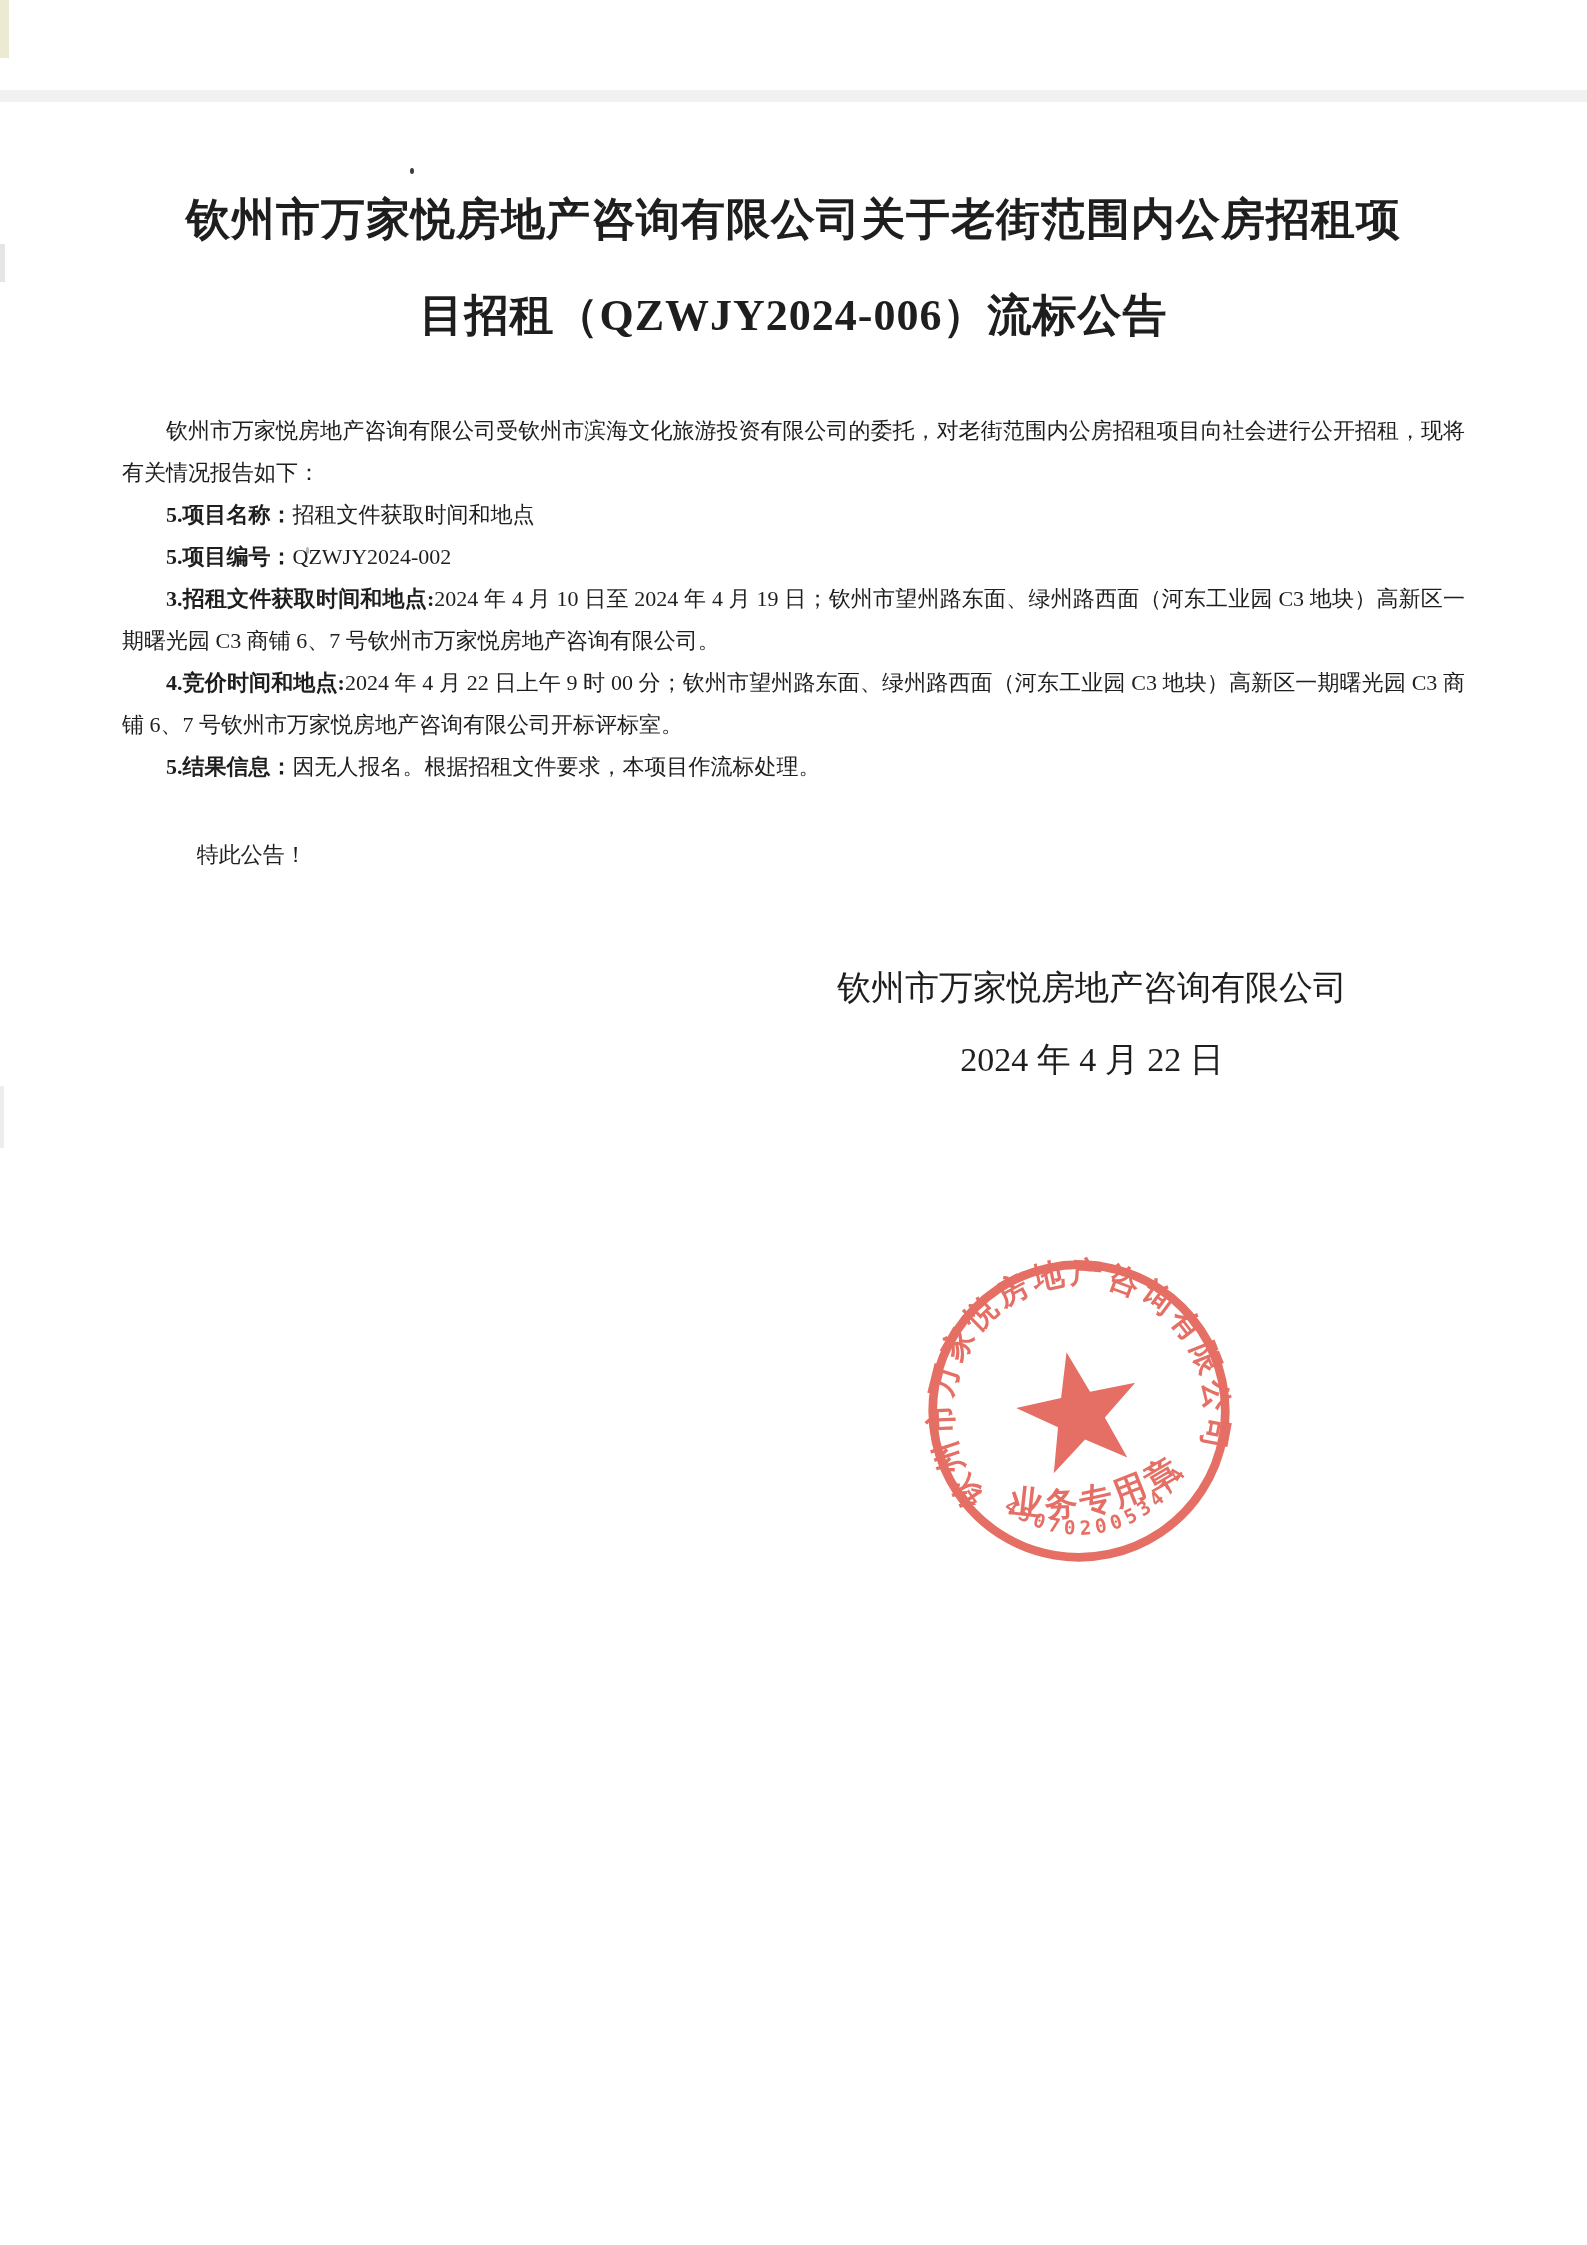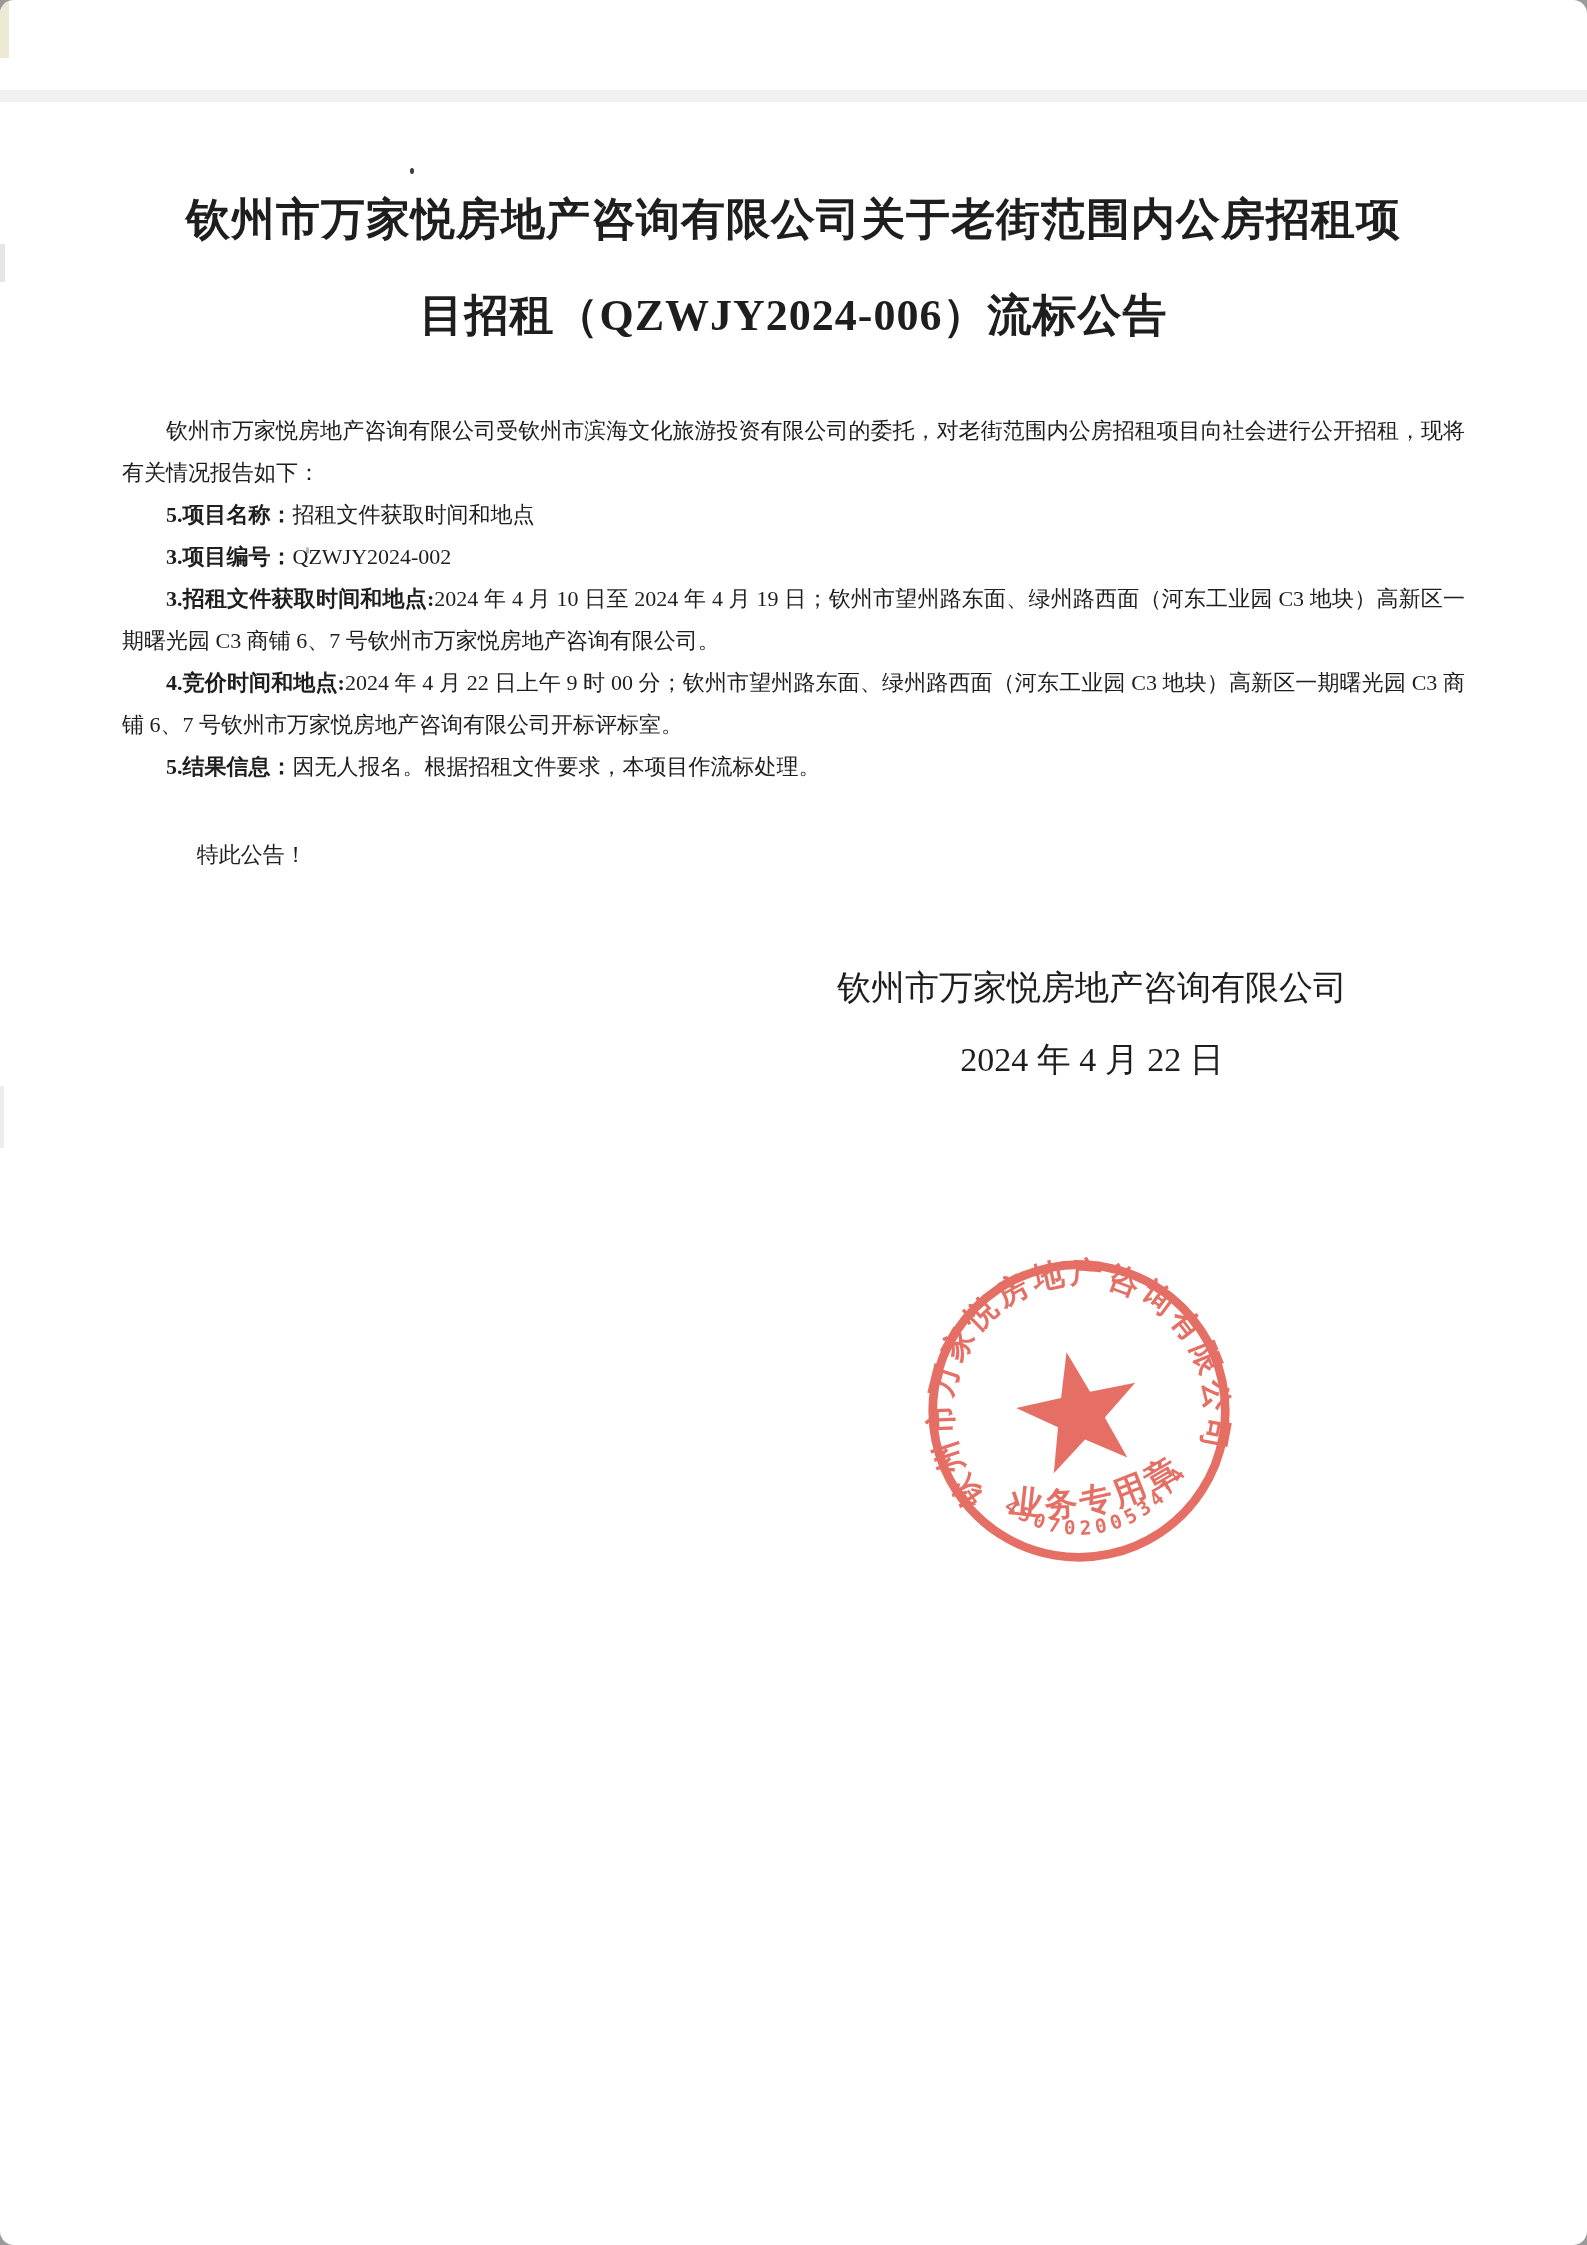--- a/index.html
+++ b/index.html
@@ -4,21 +4,20 @@
 <style>
   html,body { margin:0; padding:0; background:#9a9a9a; }
   .page {
     position:relative;
     width:1587px; height:2245px;
     margin:0 auto;
     background:#ffffff;
     overflow:hidden;
     font-family:"Liberation Serif","DejaVu Serif",serif;
     color:#1e1e1e;
-    border-radius:14px;
   }
   
   .scan-band { position:absolute; left:0; top:90px; width:100%; height:12px; background:#f1f1ef; }
   .corner-strip { position:absolute; left:0; top:0; width:9px; height:58px; background:#e9e5c9; opacity:.8; }
   .edge-smudge-1 { position:absolute; left:0; top:244px; width:5px; height:38px; background:#cfcfcf; opacity:.55; }
   .edge-smudge-2 { position:absolute; left:0; top:1086px; width:4px; height:62px; background:#d8d8d8; opacity:.45; }
   .dot-1 { position:absolute; left:410px; top:168px; width:4px; height:6px; background:#3c3c3c; border-radius:50%; }
   .speck-1 { position:absolute; left:306px; top:547px; width:3px; height:7px; background:#8a8a8a; opacity:.6; border-radius:2px; }
 
   .doc { position:relative; padding:172px 122px 0 122px; }
@@ -64,21 +63,21 @@
     <h1 class="title">
       <span class="tl">钦州市万家悦房地产咨询有限公司关于老街范围内公房招租项</span>
       <span class="tl">目招租（QZWJY2024-006）流标公告</span>
     </h1>
 
     <div class="content">
       <p>钦州市万家悦房地产咨询有限公司受钦州市滨海文化旅游投资有限公司的委托，对老街范围内公房招租项目向社会进行公开招租，现将有关情况报告如下：</p>
 
       <p><span class="b">5.项目名称：</span><span>招租文件获取时间和地点</span></p>
 
-      <p><span class="b">3.项目编号：</span><span>QZWJY2024-002</span></p>
+      <p><span class="b">5.项目编号：</span><span>QZWJY2024-002</span></p>
 
       <p><span class="b">3.招租文件获取时间和地点:</span><span>2024 年 4 月 10 日至 2024 年 4 月 19 日；钦州市望州路东面、绿州路西面（河东工业园 C3 地块）高新区一期曙光园 C3 商铺 6、7 号钦州市万家悦房地产咨询有限公司。</span></p>
 
       <p><span class="b">4.竞价时间和地点:</span><span>2024 年 4 月 22 日上午 9 时 00 分；钦州市望州路东面、绿州路西面（河东工业园 C3 地块）高新区一期曙光园 C3 商铺 6、7 号钦州市万家悦房地产咨询有限公司开标评标室。</span></p>
 
       <p><span class="b">5.结果信息：</span><span>因无人报名。根据招租文件要求，本项目作流标处理。</span></p>
 
       <p class="closing">特此公告！</p>
     </div>
 

